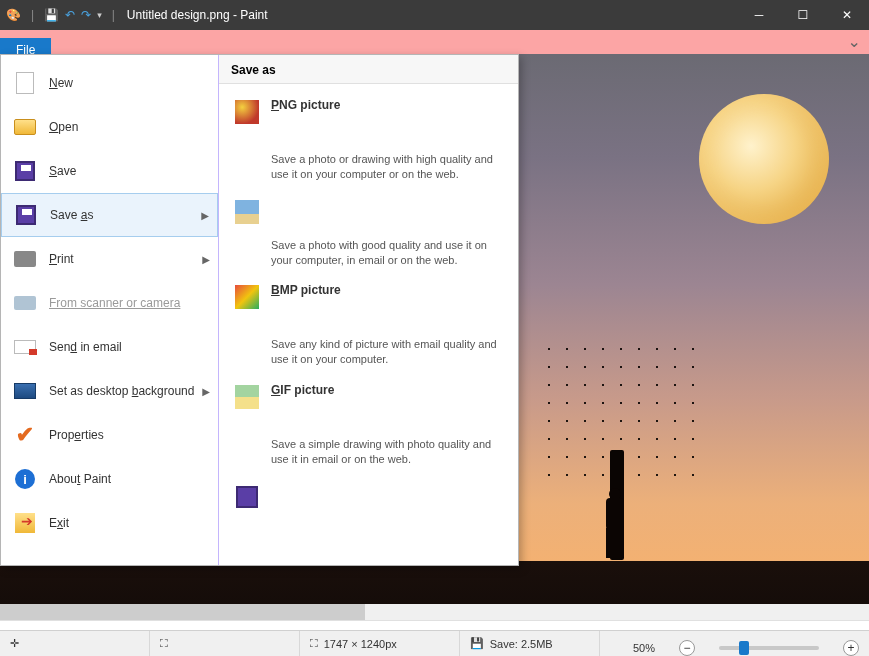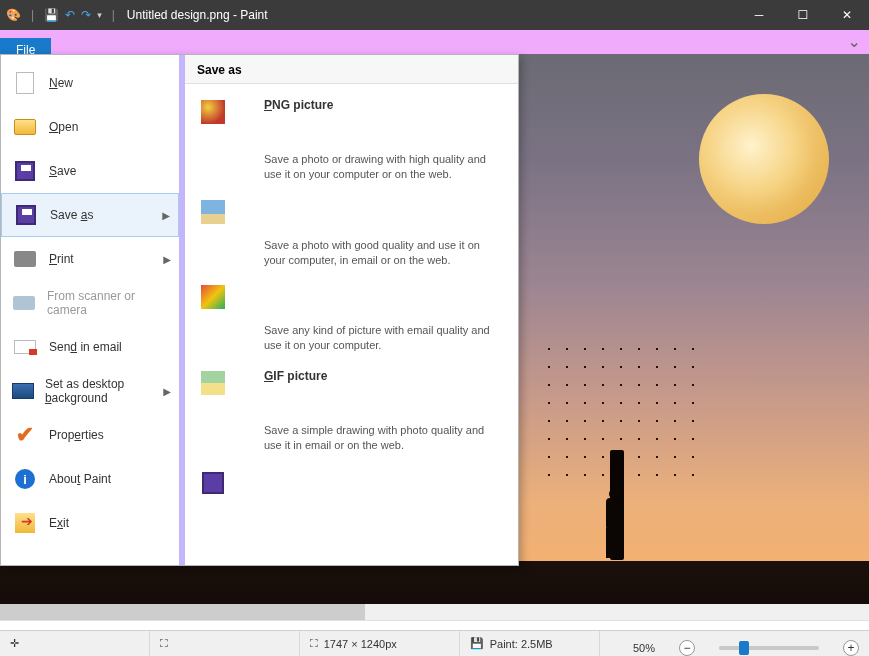--- a/index.html
+++ b/index.html
@@ -7,53 +7,53 @@
 
   
   .titlebar { height: 30px; background: #3b3b3b; color: #fff; display: flex; align-items: center; font-size: 12px; }
   .tb-icons { display: flex; align-items: center; gap: 6px; padding-left: 6px; }
   .tb-sep { color: #888; padding: 0 4px; }
   .tb-title { padding-left: 8px; }
   .tb-spacer { flex: 1; }
   .win-btn { width: 44px; height: 30px; display: flex; align-items: center; justify-content: center; color: #fff; }
 
   
-  .ribbon-strip { height: 40px; background: #f0abfc; border-bottom: 1px solid #dadada; display: flex; align-items: center; position: relative; }
+  .ribbon-strip { height: 40px; background: #fca5a5; border-bottom: 1px solid #dadada; display: flex; align-items: center; position: relative; }
   .file-tab { background: #1979ca; color: #fff; height: 24px; padding: 0 16px; display: flex; align-items: center; font-size: 12px; }
   .ribbon-collapse { position: absolute; right: 8px; top: 2px; color: #666; }
 
   
   .canvas-area { position: absolute; top: 54px; left: 0; right: 0; bottom: 26px; background: #fff; overflow: hidden; }
   .sky { position: absolute; inset: 0; background: linear-gradient(to bottom,#6b6a73 0%,#7a7283 18%,#9c8592 40%,#c89a8a 60%,#ecb07a 78%,#f3b172 88%,#1a0f0b 88%,#120b08 100%);}
   .moon { position: absolute; top: 40px; right: 40px; width: 130px; height: 130px; border-radius: 50%; background: radial-gradient(circle at 40% 40%, #fff2cc 0%, #f6d485 40%, #e6b04a 75%, #c88e32 100%); box-shadow: 0 0 20px rgba(255,220,150,0.3) inset; }
   .tree { position: absolute; bottom: 70px; left: 540px; width: 160px; height: 220px; }
   .trunk { position:absolute; bottom:0; left:70px; width:14px; height:110px; background:#0a0503; border-radius:2px;}
   .foliage { position:absolute; top:0; left:0; width:160px; height:140px; background: radial-gradient(circle,#0a0503 8%,transparent 10%) 0 0/18px 18px; opacity:.9; filter: blur(.4px);}
   .person { position:absolute; bottom:72px; left:600px; width:30px; height:70px;}
   .p-head{position:absolute;top:0;left:9px;width:12px;height:12px;border-radius:50%;background:#0b0503;}
   .p-body{position:absolute;top:10px;left:6px;width:18px;height:32px;background:#0b0503;border-radius:4px;}
   .p-legs{position:absolute;top:40px;left:6px;width:18px;height:30px;background:#0b0503;}
   .bottom-white { position:absolute; left:0; right:0; bottom:0; height:10px; background:#fff; border-top:1px solid #e0e0e0;}
   .hscroll { position:absolute; left:0; right:0; bottom:10px; height:16px; background:#f0f0f0;}
   .hscroll-thumb{ position:absolute; left:0; top:0; height:16px; width:42%; background:#cdcdcd;}
 
   
   .file-menu { position: absolute; top: 54px; left: 0; width: 519px; height: 512px; background: #fff; border: 1px solid #b5b5b5; box-shadow: 3px 3px 8px rgba(0,0,0,0.25); display: flex; }
-  .file-col { width: 184px; border-right: 6px solid #c4b5fd; padding: 6px 0; }
+  .file-col { width: 218px; border-right: 1px solid #c4b5fd; padding: 6px 0; }
   .file-item { display: flex; align-items: center; height: 44px; padding: 0 10px; font-size: 12px; color: #333; position: relative; }
   .file-item.selected { background: #eaf3fc; border: 1px solid #a6cdee; }
   .file-item .fi-icon { width: 28px; height: 28px; margin-right: 10px; display:flex;align-items:center;justify-content:center; }
   .file-item .arrow { position: absolute; right: 8px; color: #666; font-size: 10px; }
   .file-item u { text-decoration: underline; }
-  .file-item.disabled { color: #9a9a9a; }
+  .file-item.disabled { color: #9a9a9a; text-decoration: underline; }
 
   .sub-col { flex: 1; padding: 0; }
   .sub-header { font-size: 12px; font-weight: 600; padding: 8px 12px 6px; border-bottom: 1px solid #e0e0e0; background:#f7f7f7;}
   .sub-items { padding: 8px 4px; }
-  .sub-item { display: flex; padding: 6px 10px 10px; font-size: 11px; color: #333; gap: 27px; }
+  .sub-item { display: flex; padding: 6px 10px 10px; font-size: 11px; color: #333; }
   .sub-item .si-icon { width: 28px; height: 28px; margin-right: 10px; flex-shrink:0; display:flex;align-items:center;justify-content:center;}
   .sub-item .si-text b { font-size: 12px; display:block; margin-bottom:2px;}
   .sub-item .si-text span { color: #555; line-height: 1.35; display:block;margin-top:40px;}
 
   
   .statusbar { position: absolute; left: 0; right: 0; bottom: 0; height: 26px; background: #f0f0f0; border-top: 1px solid #d0d0d0; display: flex; align-items: center; font-size: 11px; color: #333; }
   .sb-cell { height: 26px; display: flex; align-items: center; padding: 0 10px; border-right: 1px solid #d8d8d8; gap:6px;}
   .sb-spacer { flex: 1; border-right: 1px solid #d8d8d8; }
   .zoom-area { display:flex; align-items:center; gap:24px; padding: 0 10px; margin-top: 8px;}
   .zoom-track { width: 100px; height: 4px; background: #c8c8c8; position: relative; border-radius:2px;}
@@ -216,20 +216,21 @@
           </span>
         <span class="si-text">
         <span>Save a photo with good quality and use it on your computer, in email or on the web.</span>
           </span>
       </div>
       <div class="sub-item">
         <span class="si-icon">
             <span class="ico-bmp"></span>
           </span>
         <span class="si-text">
+            <b><u>B</u>MP picture</b>
         <span>Save any kind of picture with email quality and use it on your computer.</span>
           </span>
       </div>
       <div class="sub-item">
         <span class="si-icon">
             <span class="ico-gif"></span>
           </span>
         <span class="si-text">
             <b><u>G</u>IF picture</b>
         <span>Save a simple drawing with photo quality and use it in email or on the web.</span>
@@ -250,21 +251,21 @@
   </div>
   <div class="sb-cell" style="width:150px;">
     <span>⛶</span>
   </div>
   <div class="sb-cell" style="width:160px;">
     <span>⛶</span>
     <span>1747 × 1240px</span>
   </div>
   <div class="sb-cell" style="width:140px;">
     <span>💾</span>
-    <span><span>Paint:</span> <span>2.5MB</span></span>
+    <span><span>Save:</span> <span>2.5MB</span></span>
   </div>
   <div class="sb-spacer"></div>
   <div class="zoom-area">
     <span>50%</span>
     <span class="zoom-btn">−</span>
     <span class="zoom-track">
         <span class="zoom-thumb"></span>
       </span>
     <span class="zoom-btn">+</span>
   </div>

